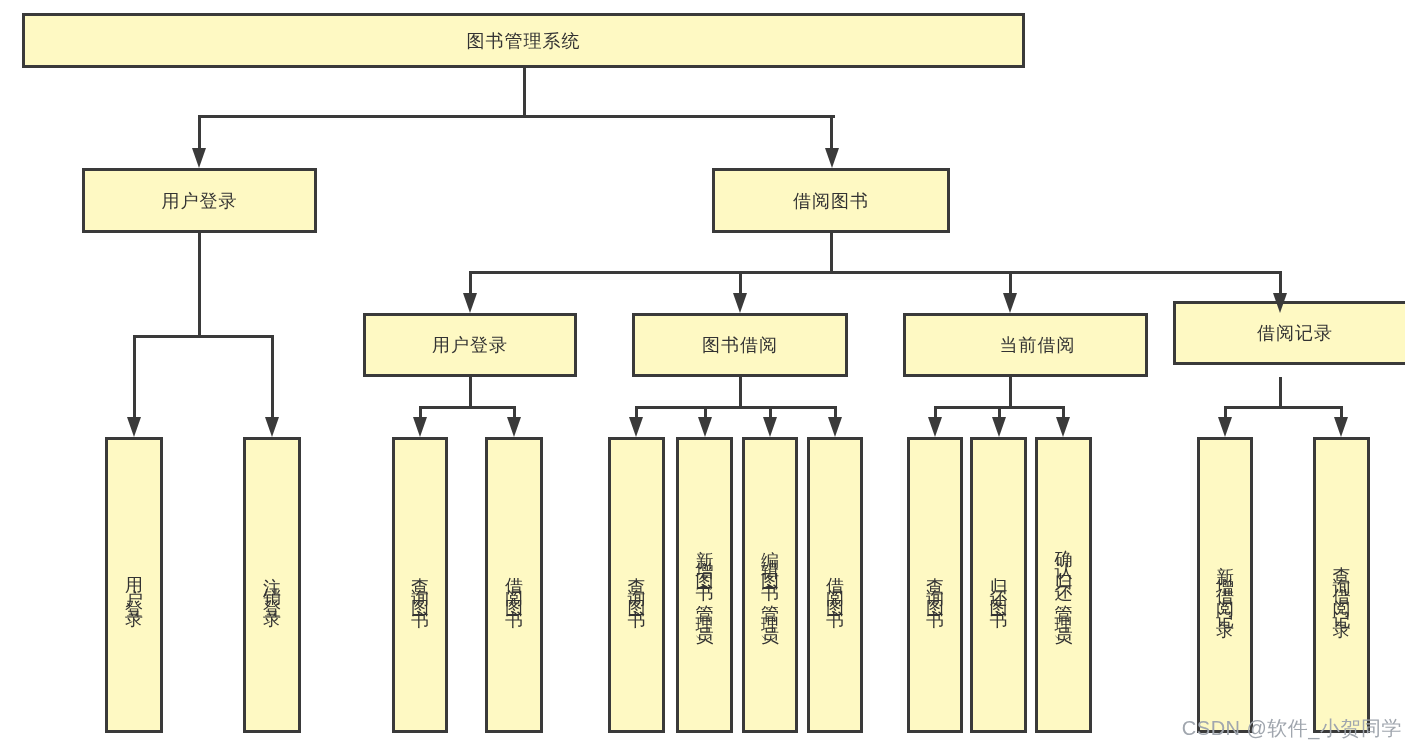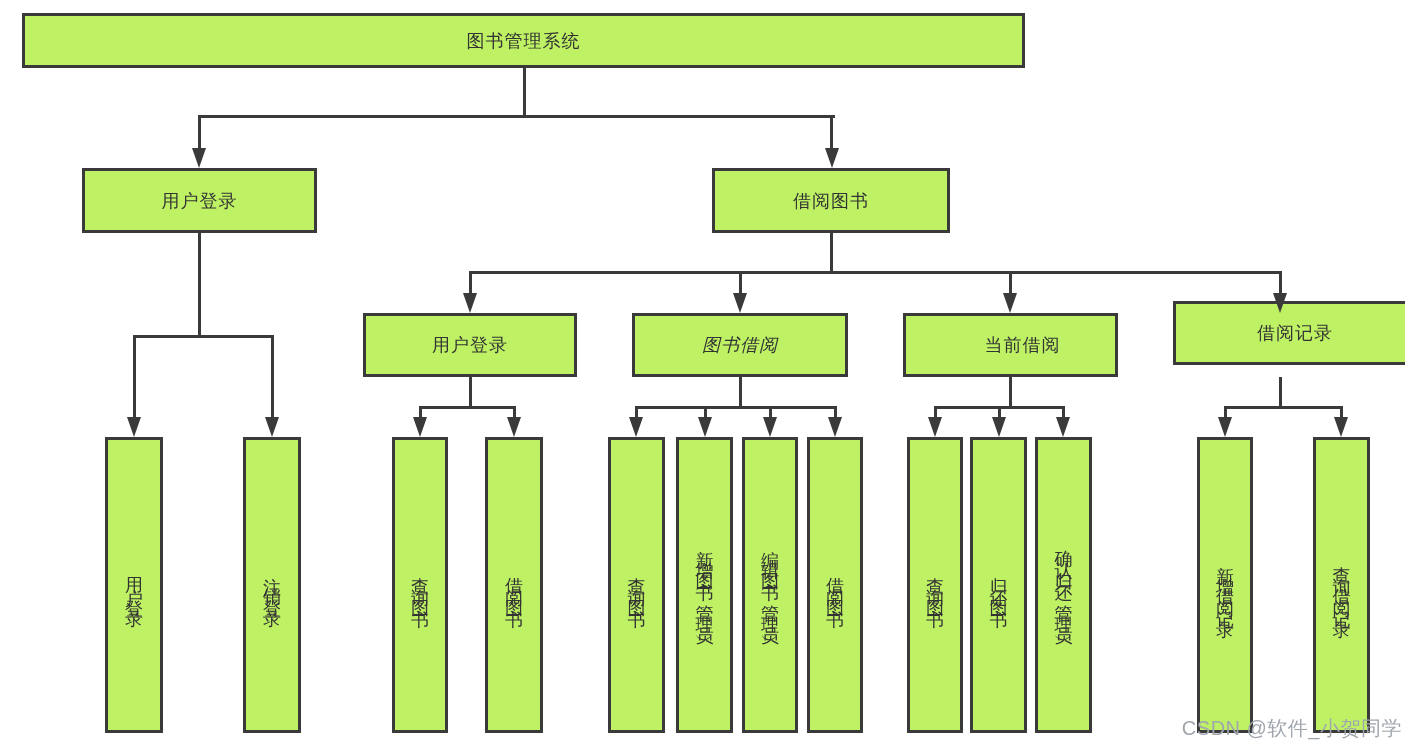--- a/index.html
+++ b/index.html
@@ -12,21 +12,21 @@
   .canvas{
     position:relative;
     width:1405px;height:747px;
     background:var(--bg);
     overflow:hidden;
   }
   .box{
     position:absolute;
     box-sizing:border-box;
     border:3px solid var(--line);
-    background:#bef264;
+    background:#fef9c3;
     display:flex;
     align-items:center;
     justify-content:center;
     color:var(--text);
   }
   .box .lbl{
     font-size:18px;
     letter-spacing:1px;
     white-space:nowrap;
   }
@@ -68,24 +68,24 @@
       </div>
       <div class="box" style="left: 82px; top: 168px; width: 235px; height: 65px;">
         <span class="lbl">用户登录</span>
       </div>
       <div class="box" style="left: 712px; top: 168px; width: 238px; height: 65px;">
         <span class="lbl">借阅图书</span>
       </div>
       <div class="box" style="left: 363px; top: 313px; width: 214px; height: 64px;">
         <span class="lbl">用户登录</span>
       </div>
-      <div class="box" style="left: 632px; top: 313px; width: 216px; height: 64px; font-style: italic;">
+      <div class="box" style="left: 632px; top: 313px; width: 216px; height: 64px;">
         <span class="lbl">图书借阅</span>
       </div>
-      <div class="box" style="left: 903px; top: 313px; width: 215px; height: 64px; padding-left: 24px;">
+      <div class="box" style="left: 903px; top: 313px; width: 245px; height: 64px; padding-left: 24px;">
         <span class="lbl">当前借阅</span>
       </div>
       <div class="box" style="left: 1173px; top: 301px; width: 244px; height: 64px;">
         <span class="lbl">借阅记录</span>
       </div>
       <div class="box leaf" style="left: 105px; top: 437px; width: 58px; height: 296px;">
         <span class="lbl">用户登录</span>
       </div>
       <div class="box leaf" style="left: 243px; top: 437px; width: 58px; height: 296px;">
         <span class="lbl">注销登录</span>

